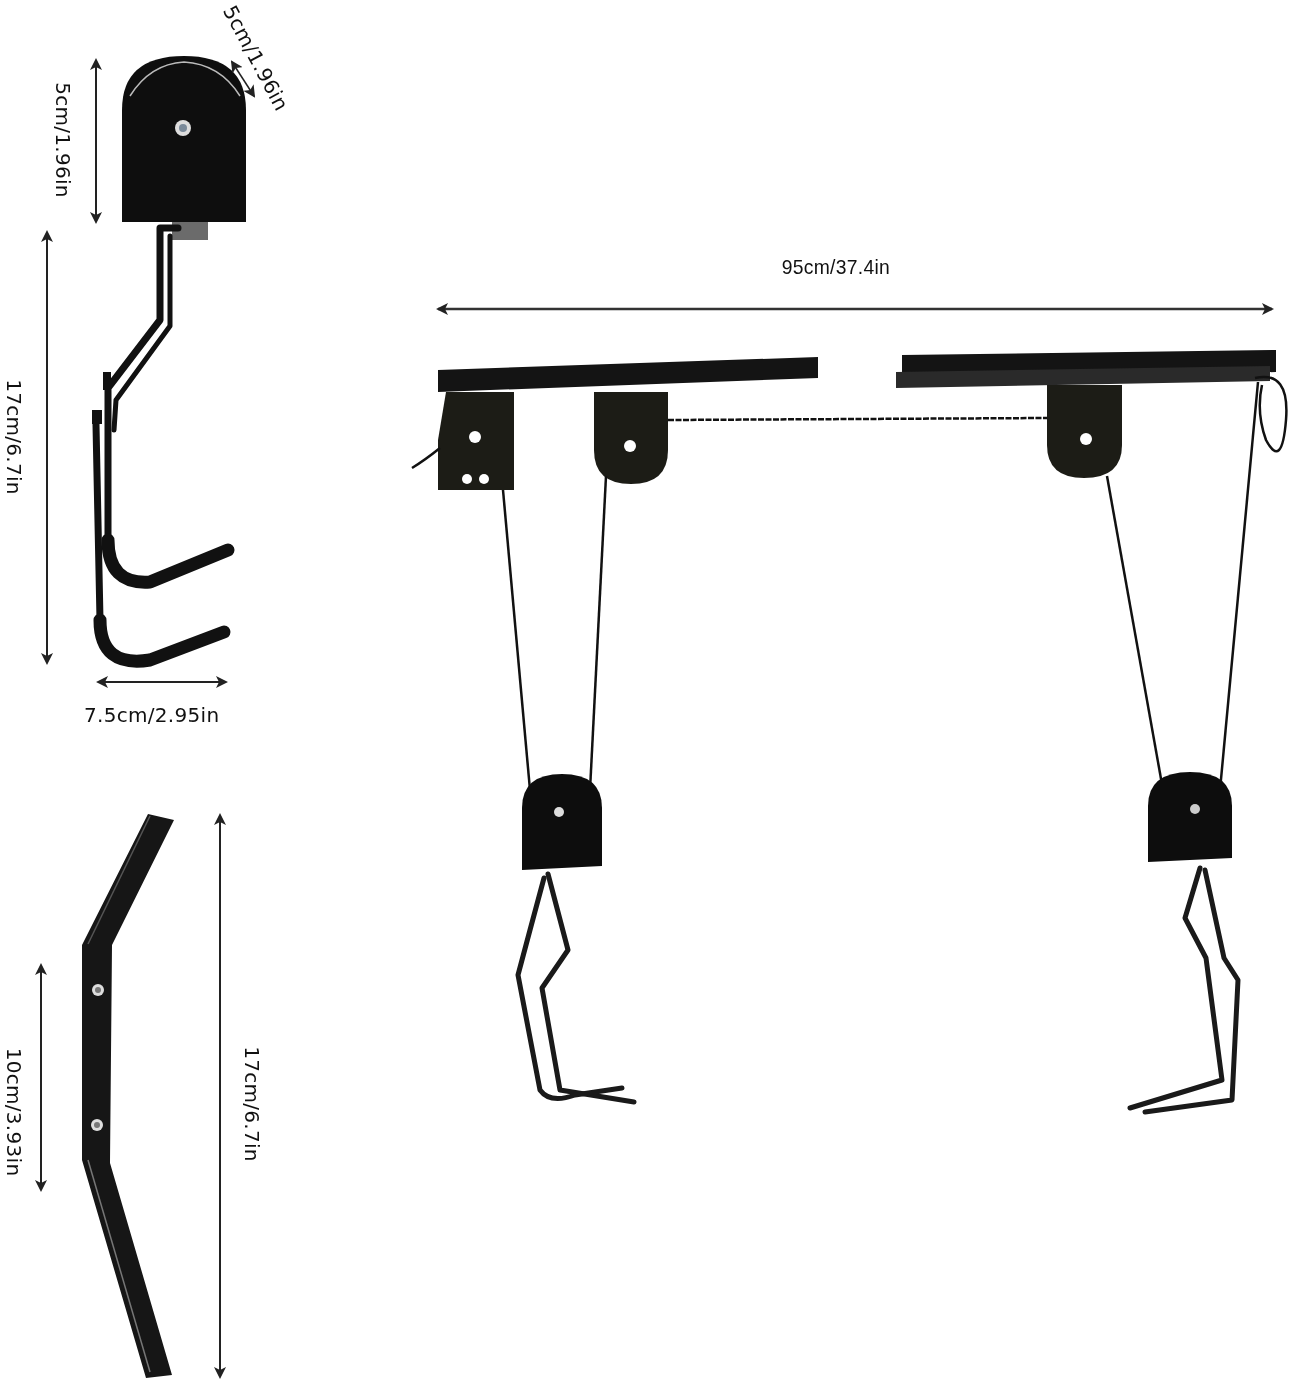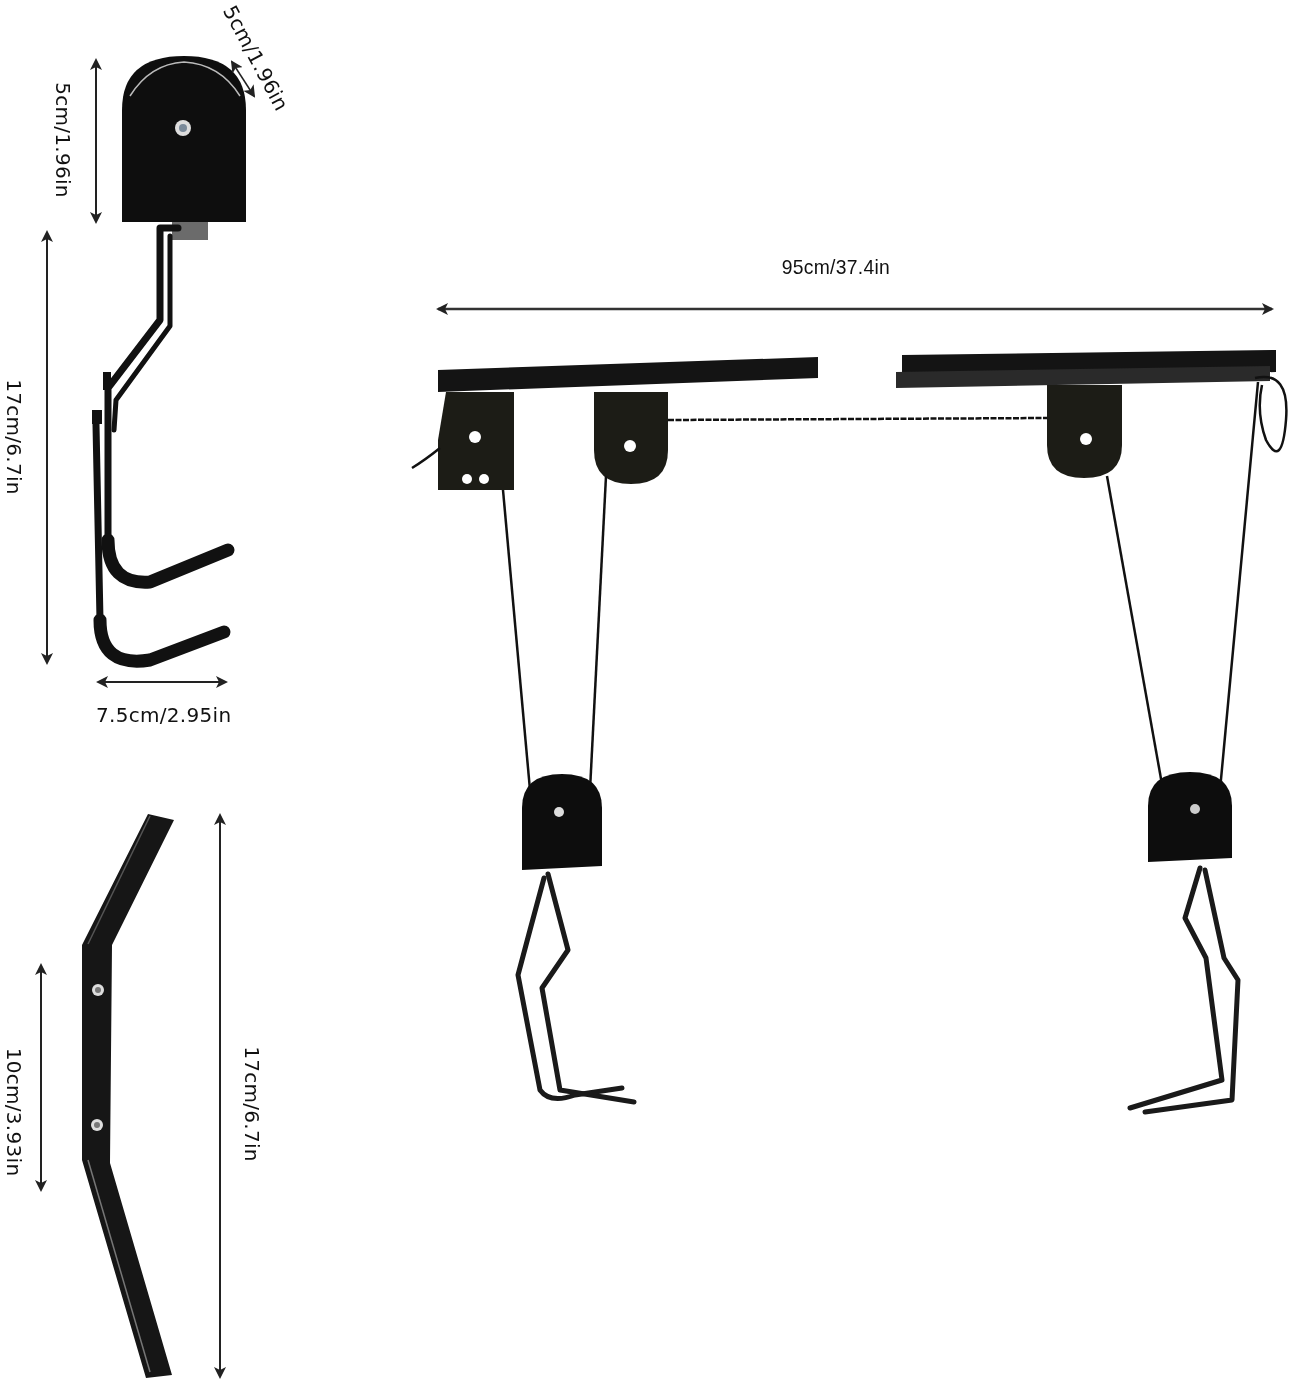--- a/index.html
+++ b/index.html
@@ -111,19 +111,19 @@
       <path d="M544,878 L530,930 L518,975 L540,1090 Q550,1104 575,1095 L622,1088" stroke-width="5"></path>
       <path d="M1200,868 L1185,918 L1206,958 L1222,1080 L1130,1108" stroke-width="5"></path>
       <path d="M1205,870 L1224,958 L1238,980 L1232,1100 L1145,1112" stroke-width="5"></path>
     </g>
   </svg>
 
   <div class="label rot60" style="left:198px; top:46px;">5cm/1.96in</div>
   <div class="label rot90" style="left:5px; top:128px;">5cm/1.96in</div>
 
   <div class="label rot90" style="left:-44px; top:425px;">17cm/6.7in</div>
-  <div class="label" style="left:96px; top:703px;">7.5cm/2.95in</div>
+  <div class="label" style="left:84px; top:703px;">7.5cm/2.95in</div>
 
   <div class="label rot90" style="left:-50px; top:1100px;">10cm/3.93in</div>
   <div class="label rot90" style="left:194px; top:1092px;">17cm/6.7in</div>
 
   <div class="label cond" style="left:777px; top:255px;">95cm/37.4in</div>
 </div>
 
 </body></html>

